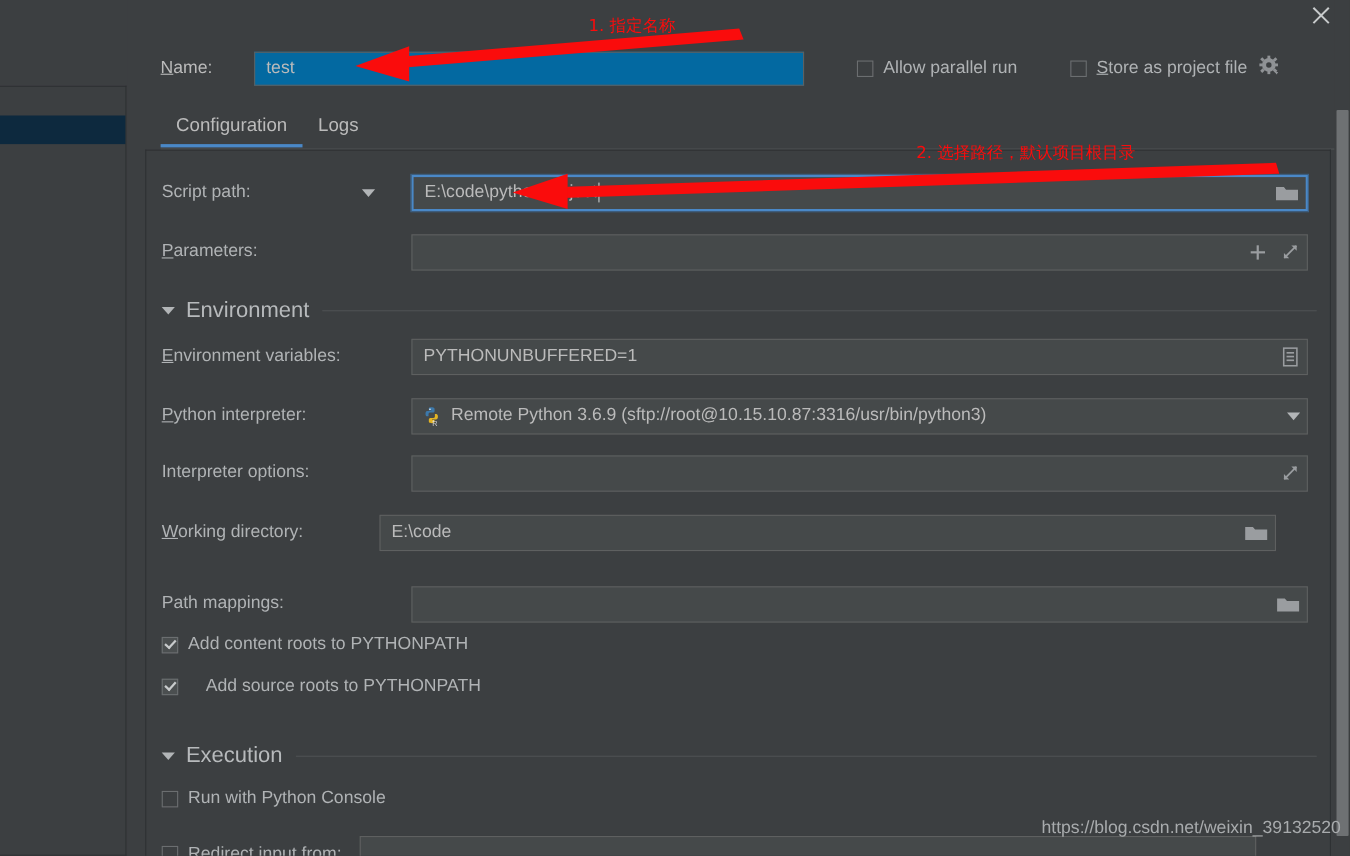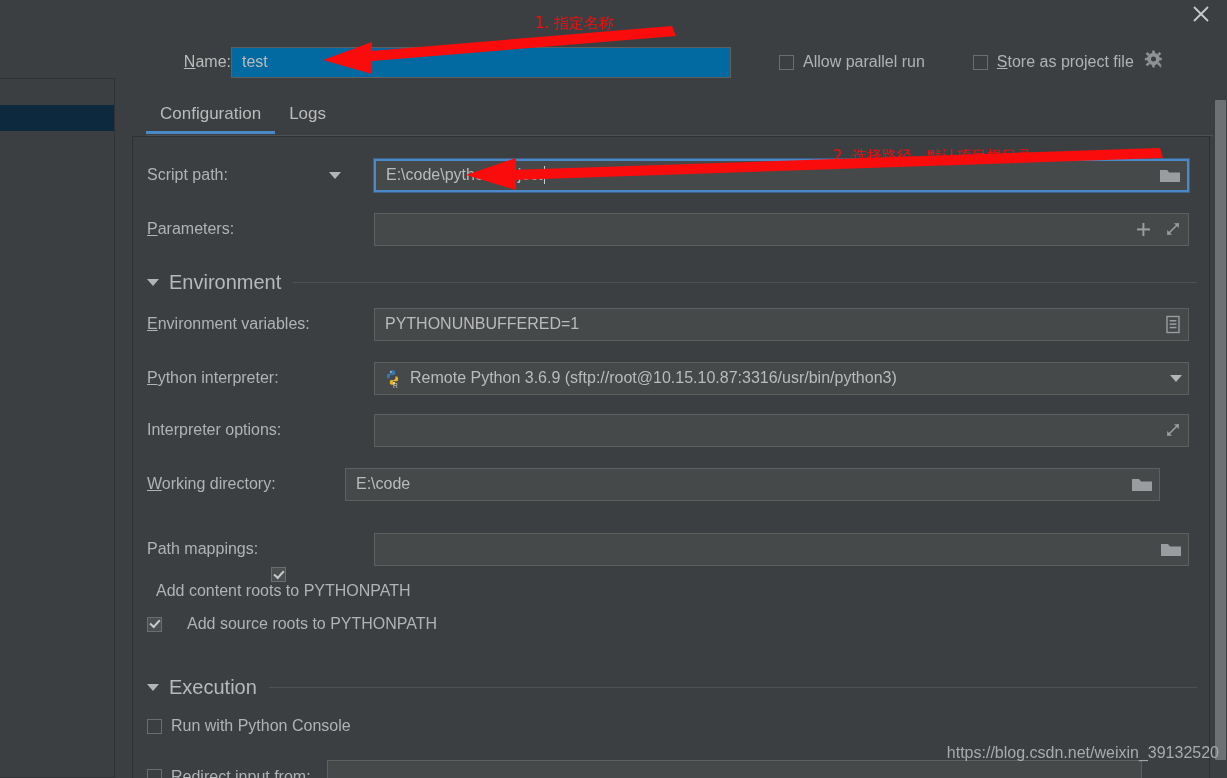--- a/index.html
+++ b/index.html
@@ -69,21 +69,21 @@
     height: 36px;
     display: flex;
     align-items: center;
   }
   .field-label {
     color: #bbbbbb;
     font-size: 16px;
     white-space: nowrap;
   }
   .mnem { text-decoration: underline; }
-  .name-label { width: 85px; text-align: right; }
+  .name-label { width: 85px; }
   .name-input {
     width: 500px;
     height: 31px;
     background: #0369a1;
     border: 1px solid #5e6060;
     box-sizing: border-box;
     color: #bbbbbb;
     font-size: 16px;
     font-family: "Liberation Sans", sans-serif;
     padding: 0 10px;
@@ -504,21 +504,21 @@
           <span class="field-icons">
             <span class="ficon">
               <svg width="22" height="18" viewBox="0 0 22 18" aria-hidden="true">
                 <path d="M1 4 L8 4 L10 6.4 L21 6.4 L21 16 L1 16 Z" fill="#9a9da0"></path>
               </svg>
             </span>
           </span>
         </div>
       </div>
 
-      <div class="cbxrow" style="top:430px;flex-direction:column;">
+      <div class="cbxrow" style="top:440px;">
         <span class="cbx checked"></span>
         <span class="cbx-label">Add content roots to PYTHONPATH</span>
       </div>
 
       <div class="cbxrow" style="top:478px;gap:16px;">
         <span class="cbx checked"></span>
         <span class="cbx-label">Add source roots to PYTHONPATH</span>
       </div>
 
       <div class="section" style="top:539px;">
@@ -554,18 +554,18 @@
         <polygon points="672,26 358,52 360,62 676,36" fill="#fa0c0c"></polygon>
         <polygon points="323,60 372,42 372,74" fill="#fa0c0c"></polygon>
       </g>
 
       <g>
         <polygon points="1160,148 510,170 512,180 1163,158" fill="#fa0c0c"></polygon>
         <polygon points="466,175 516,158 516,190" fill="#fa0c0c"></polygon>
       </g>
     </svg>
     <div class="anno-text" style="left:535px; top:14px;">1. 指定名称</div>
-    <div class="anno-text" style="left:833px; top:130px;margin-top:17px;">2. 选择路径，默认项目根目录</div>
+    <div class="anno-text" style="left:833px; top:130px;">2. 选择路径，默认项目根目录</div>
   </div>
 
   <div class="watermark">https://blog.csdn.net/weixin_39132520</div>
 
 </div>
 
 </body></html>

